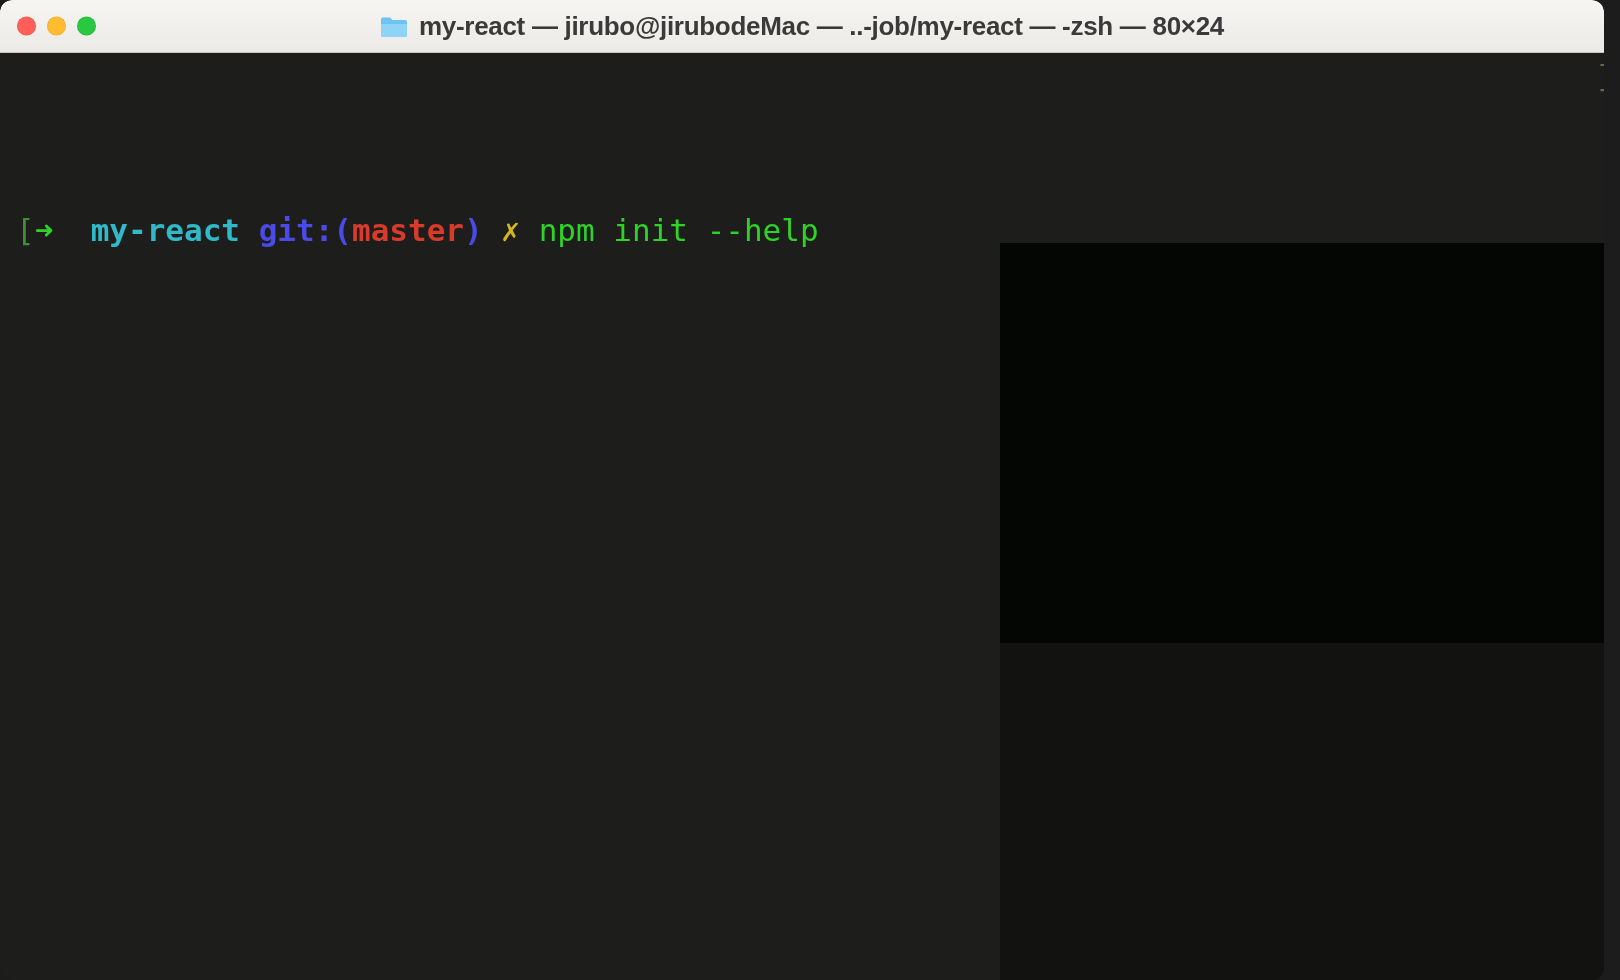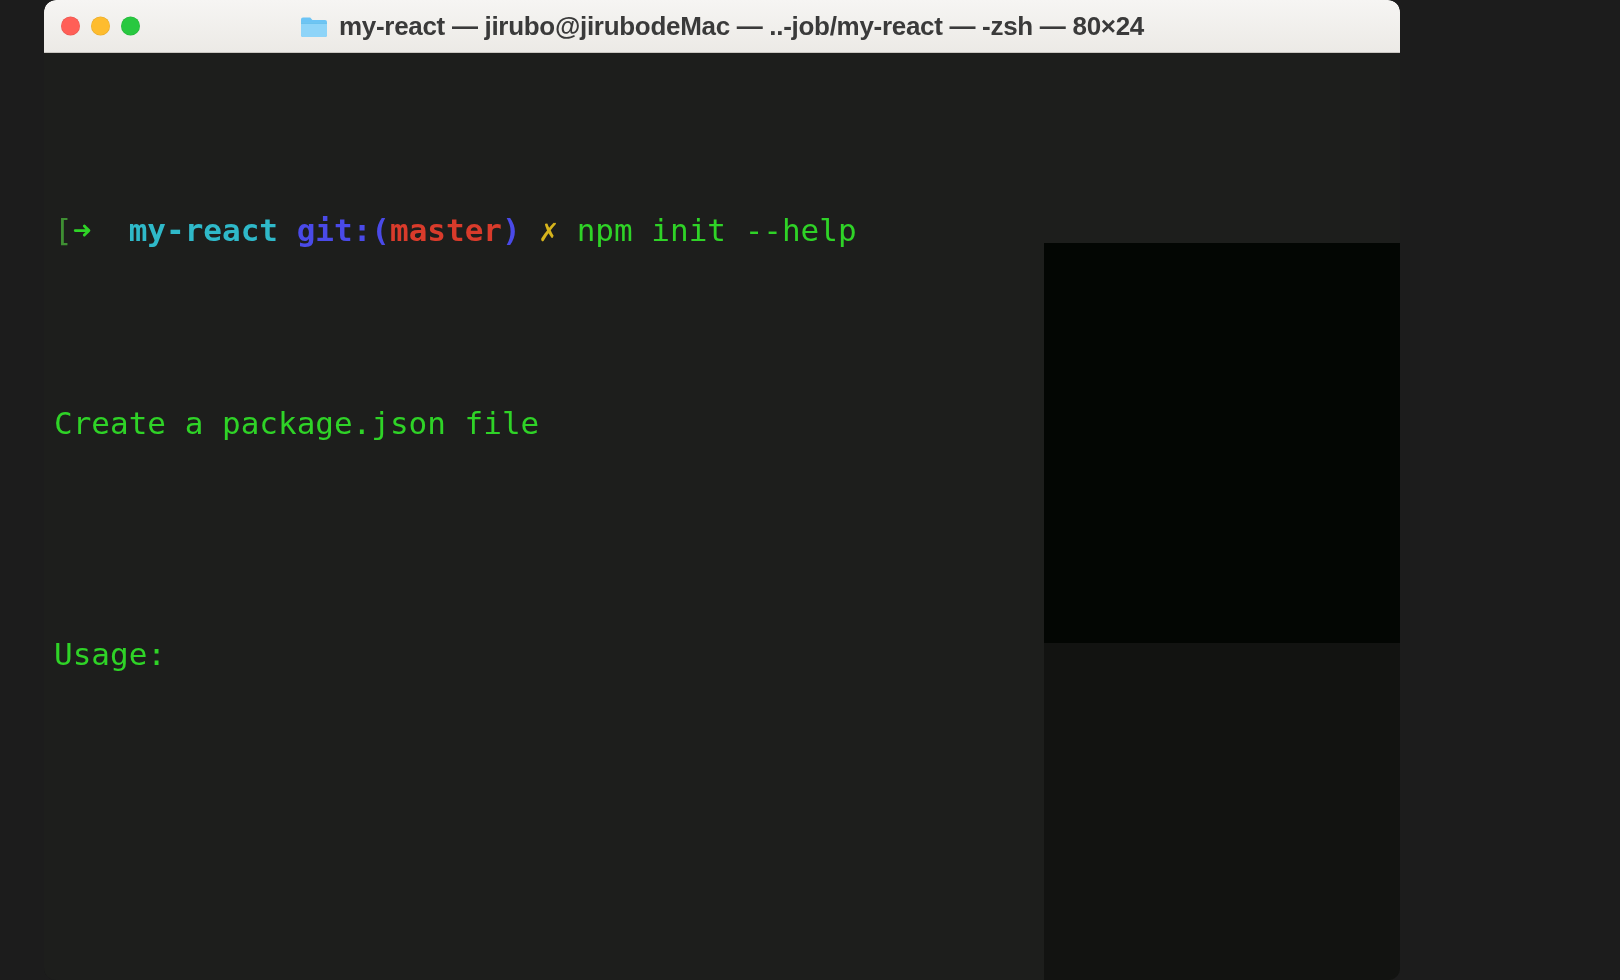--- a/index.html
+++ b/index.html
@@ -10,27 +10,26 @@
   }
   body {
     width: 1620px;
     height: 980px;
     overflow: hidden;
     font-family: "DejaVu Sans Mono", "Liberation Mono", monospace;
   }
 
   #window {
     position: relative;
-    width: 1356px;
+    width: 1604px;
     height: 980px;
     background: #1b1b1b;
     border-radius: 12px;
     overflow: hidden;
     box-sizing: border-box;
-    margin-left: 44px;
   }
 
   
   #titlebar {
     position: relative;
     height: 53px;
     background: linear-gradient(to bottom, #f6f5f3 0%, #eceae6 100%);
     border-bottom: 1px solid #c9c6c1;
     border-top-left-radius: 12px;
     border-top-right-radius: 12px;
@@ -121,21 +120,21 @@
     padding: 4px 0 0 0;
     font-family: "DejaVu Sans Mono", "Liberation Mono", monospace;
     font-size: 31px;
     line-height: 38.5px;
     letter-spacing: 0px;
     white-space: pre;
     color: #2fd327;
   }
   .row {
     height: 38.5px;
-    padding-left: 10px;
+    padding-left: 16px;
     white-space: pre;
     position: relative;
   }
   .row.blank { color: transparent; }
 
   
   .br-green   { color: #3f8f33; }
   .arrow      { color: #2fd327; font-weight: bold; }
   .dir        { color: #2fb9c9; font-weight: bold; }
   .gitkey     { color: #4a4ae8; font-weight: bold; }
@@ -187,23 +186,21 @@
     <div id="bg-patch-2"></div>
 
     <div id="right-bracket">]</div>
 
     <div id="screen">
 
       
       <div class="row"><span class="br-green">[</span><span class="arrow">➜</span><span>  </span><span class="dir">my-react</span><span> </span><span class="gitkey">git:</span><span class="paren">(</span><span class="branch">master</span><span class="paren">)</span><span> </span><span class="xmark">✗</span><span> </span><span class="cmd">npm init --help</span></div>
 
       
-      <div class="row"><span class="out">Create a package.json file</span></div>
       <div class="row blank"><span class="out"></span></div>
-      <div class="row"><span class="out">Usage:</span></div>
       
       
       
       
       
       
       
       
       
       

